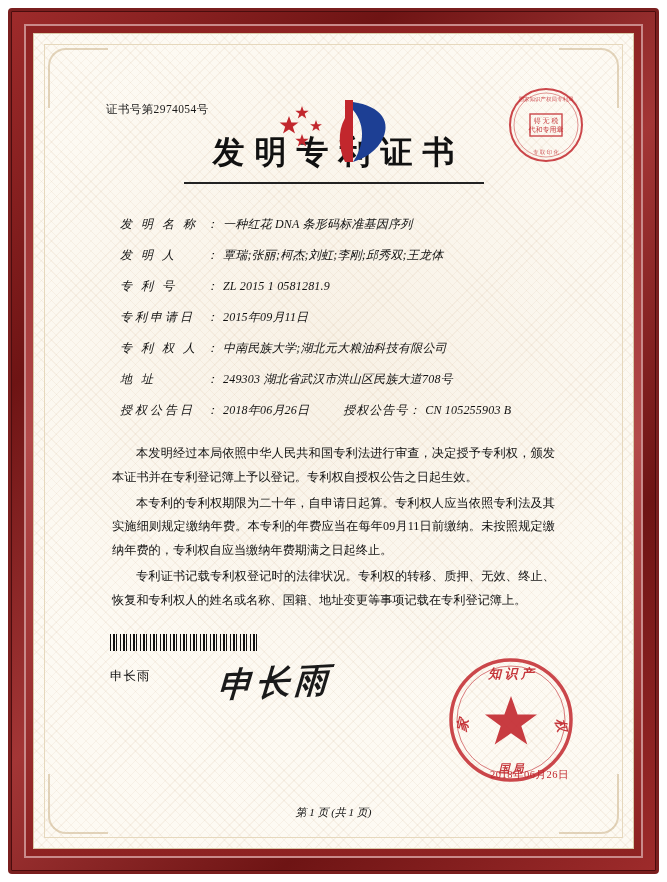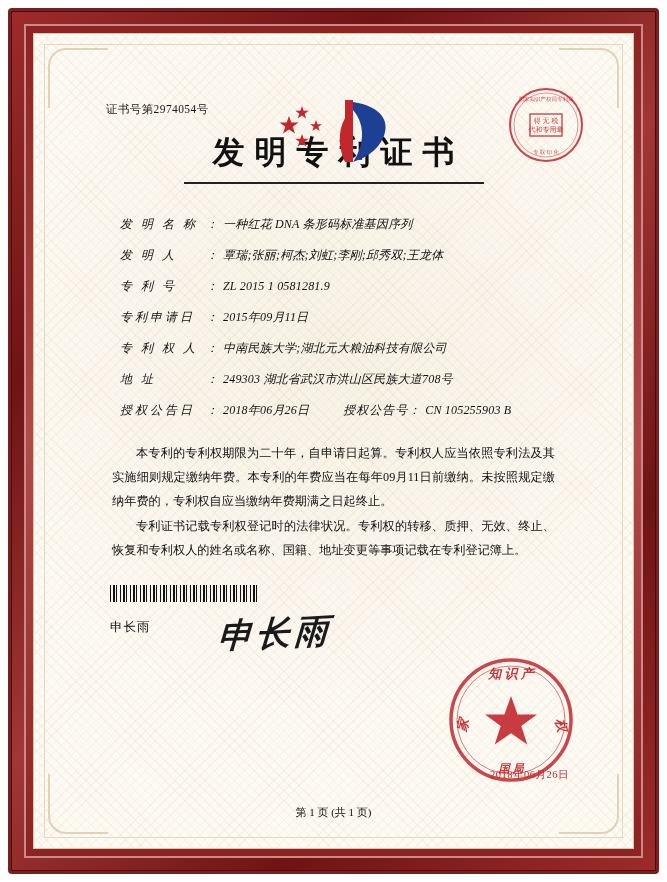--- a/index.html
+++ b/index.html
@@ -216,20 +216,21 @@
   }
 
   .page-footer {
     position: absolute;
     bottom: 28px;
     left: 0;
     right: 0;
     text-align: center;
     font-size: 11px;
     color: #111;
+    font-style: italic;
   }
 </style>
 </head>
 <body>
 
 <div class="certificate">
   <div class="border-outer"></div>
   <div class="border-inner-bevel"></div>
 
   <div class="paper">
@@ -312,20 +313,21 @@
           <span class="field-label">授权公告日</span>
           <span class="field-colon">：</span>
           <span class="field-value">2018年06月26日</span>
           <span class="field-label2">授权公告号</span>
           <span class="field-colon">：</span>
           <span class="field-value">CN 105255903 B</span>
         </div>
       </div>
 
       <div class="body-text">
+        <p>本发明经过本局依照中华人民共和国专利法进行审查，决定授予专利权，颁发本证书并在专利登记簿上予以登记。专利权自授权公告之日起生效。</p>
         <p>本专利的专利权期限为二十年，自申请日起算。专利权人应当依照专利法及其实施细则规定缴纳年费。本专利的年费应当在每年09月11日前缴纳。未按照规定缴纳年费的，专利权自应当缴纳年费期满之日起终止。</p>
         <p>专利证书记载专利权登记时的法律状况。专利权的转移、质押、无效、终止、恢复和专利权人的姓名或名称、国籍、地址变更等事项记载在专利登记簿上。</p>
       </div>
 
       <div class="barcode"></div>
 
       <div class="signature-block">
         <div>申长雨</div>
         <div class="sign-script">申长雨</div>
       </div>

